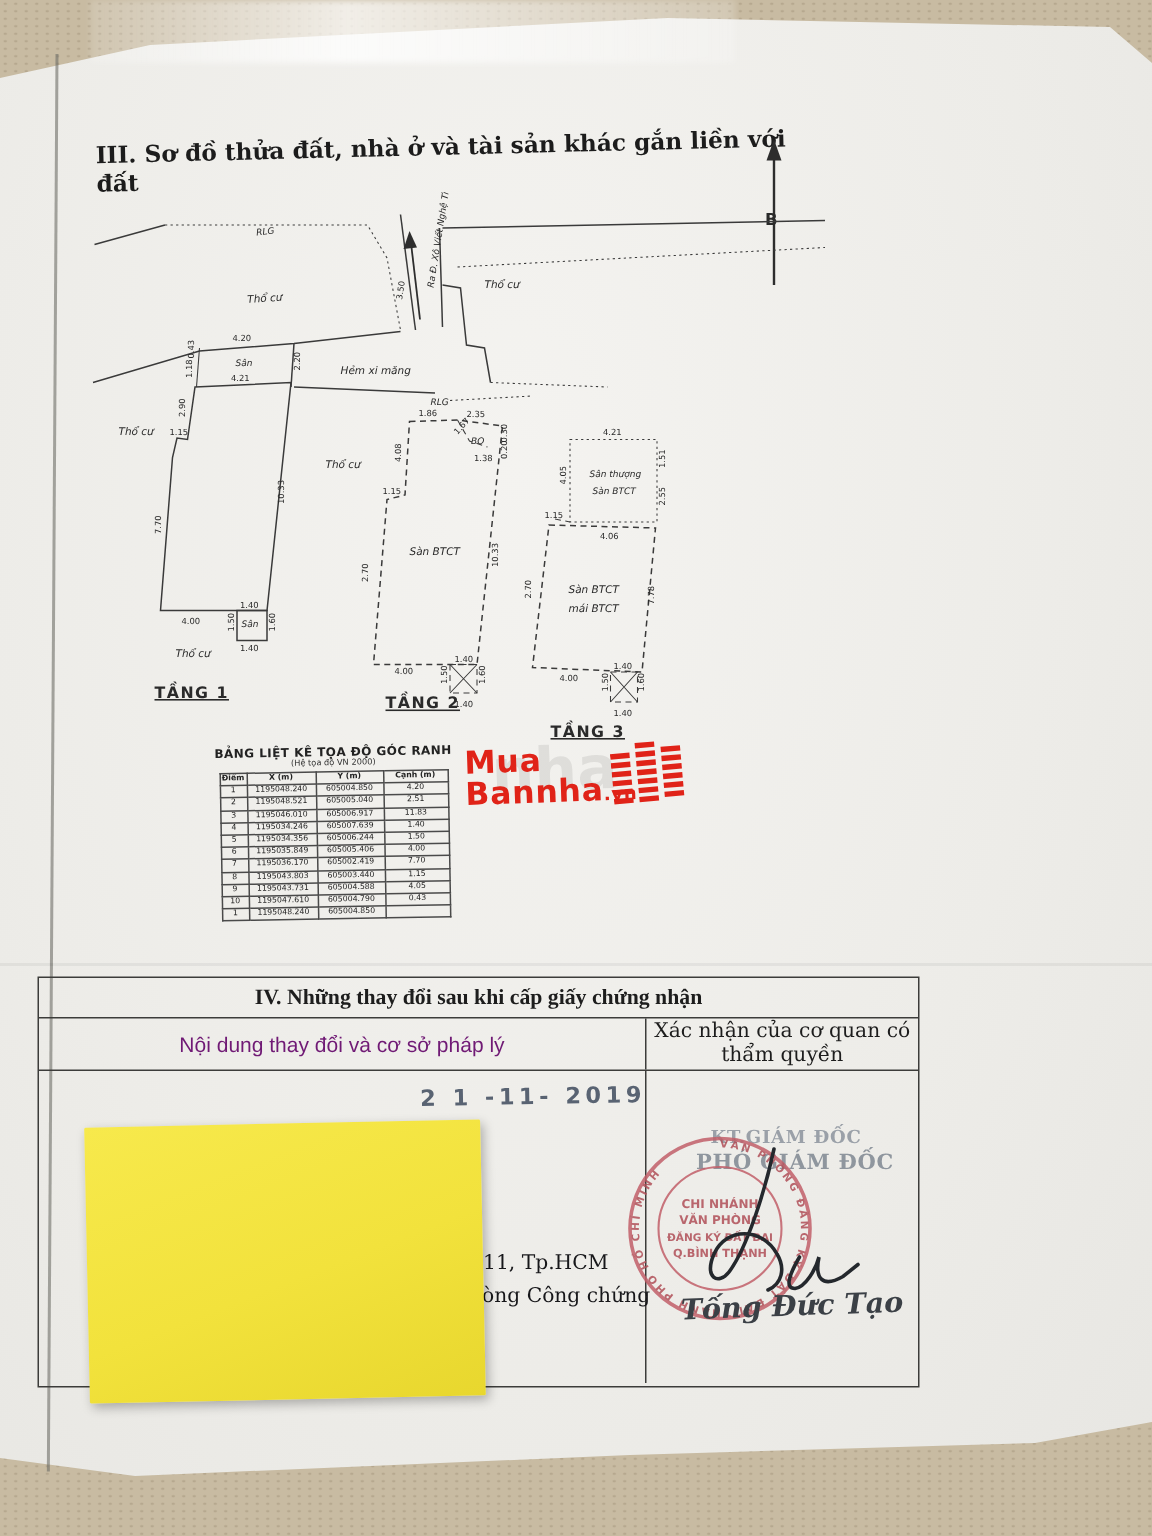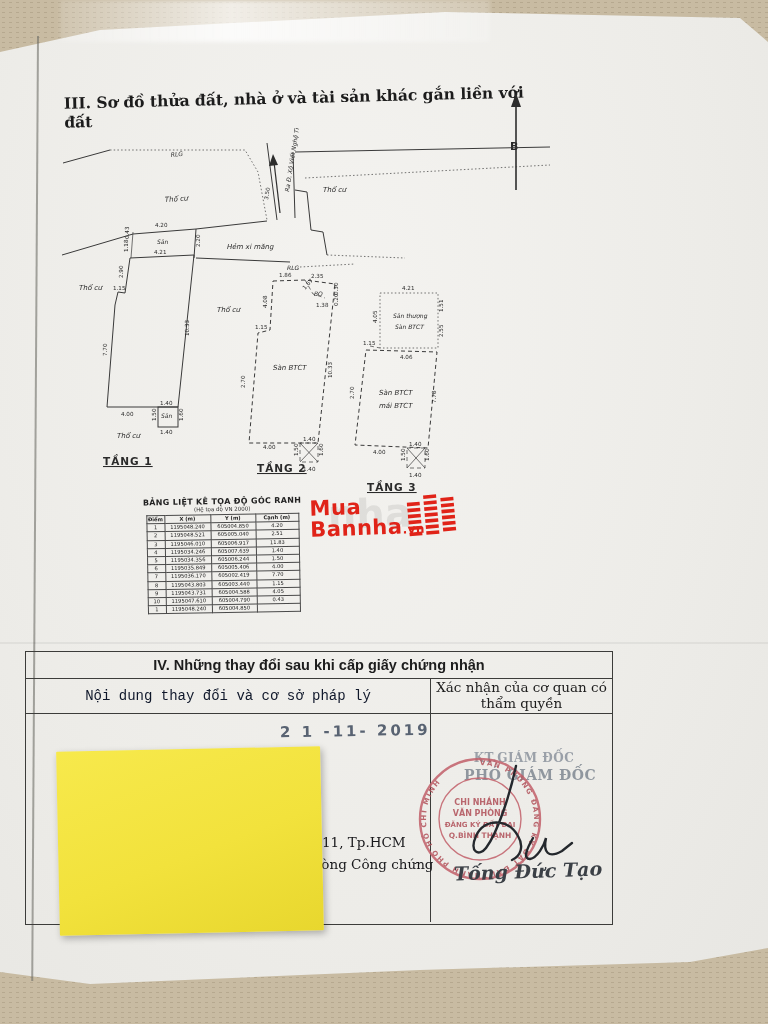--- a/index.html
+++ b/index.html
@@ -46,24 +46,24 @@
 
   #logo{position:absolute;left:304px;top:492px;width:170px;height:56px;transform:rotate(-2deg);}
   #logo .wm{position:absolute;left:24px;top:-2px;font-size:40px;font-weight:bold;color:rgba(60,60,60,.10);}
   #logo .l1{position:absolute;left:6px;top:2px;font-size:21px;font-weight:bold;color:#e02318;letter-spacing:.5px;}
   #logo .l2{position:absolute;left:6px;top:23px;font-size:21px;font-weight:bold;color:#e02318;letter-spacing:.5px;}
   #logo .vn{font-size:12px;vertical-align:baseline;}
   #logo svg{position:absolute;left:104px;top:2px;transform:rotate(-3deg);}
 
   #sec4{position:absolute;left:25px;top:651px;width:586px;height:272px;border:1.6px solid #3c3c3a;}
   #sec4 .row-title{height:26px;border-bottom:1.4px solid #3c3c3a;display:flex;align-items:center;justify-content:center;
-    font-family:Liberation Sans, sans-serif;font-weight:bold;font-size:14.5px;color:#1d1d1d;}
+    font-family:Liberation Serif, serif;font-weight:bold;font-size:14.5px;color:#1d1d1d;}
   #sec4 .row-heads{height:34px;border-bottom:1.4px solid #3c3c3a;display:flex;}
   #sec4 .cell-l{width:404px;border-right:1.4px solid #3c3c3a;display:flex;align-items:center;justify-content:center;
-    font-family:Liberation Mono, monospace;font-size:14px;color:#0f172a;}
+    font-family:Liberation Sans, sans-serif;font-size:14px;color:#701a75;}
   #sec4 .cell-r{flex:1;display:flex;align-items:center;justify-content:center;text-align:center;
     font-family:"DejaVu Serif",serif;font-size:13.5px;color:#1d1d1d;line-height:1.15;}
   #sec4 .row-body{display:flex;height:208px;}
   #sec4 .body-l{width:404px;border-right:1.4px solid #3c3c3a;}
   #sec4 .body-r{flex:1;}
 
   #date-stamp{position:absolute;left:280px;top:722px;font-size:15px;font-weight:bold;color:#3f4b5e;
     letter-spacing:3px;transform:rotate(-1deg);opacity:.85;}
   #left-line1{position:absolute;left:301px;top:834px;font-family:"DejaVu Serif",serif;font-size:13.5px;color:#17171a;}
   #left-line2{position:absolute;left:304px;top:856px;font-family:"DejaVu Serif",serif;font-size:13.5px;color:#17171a;}

